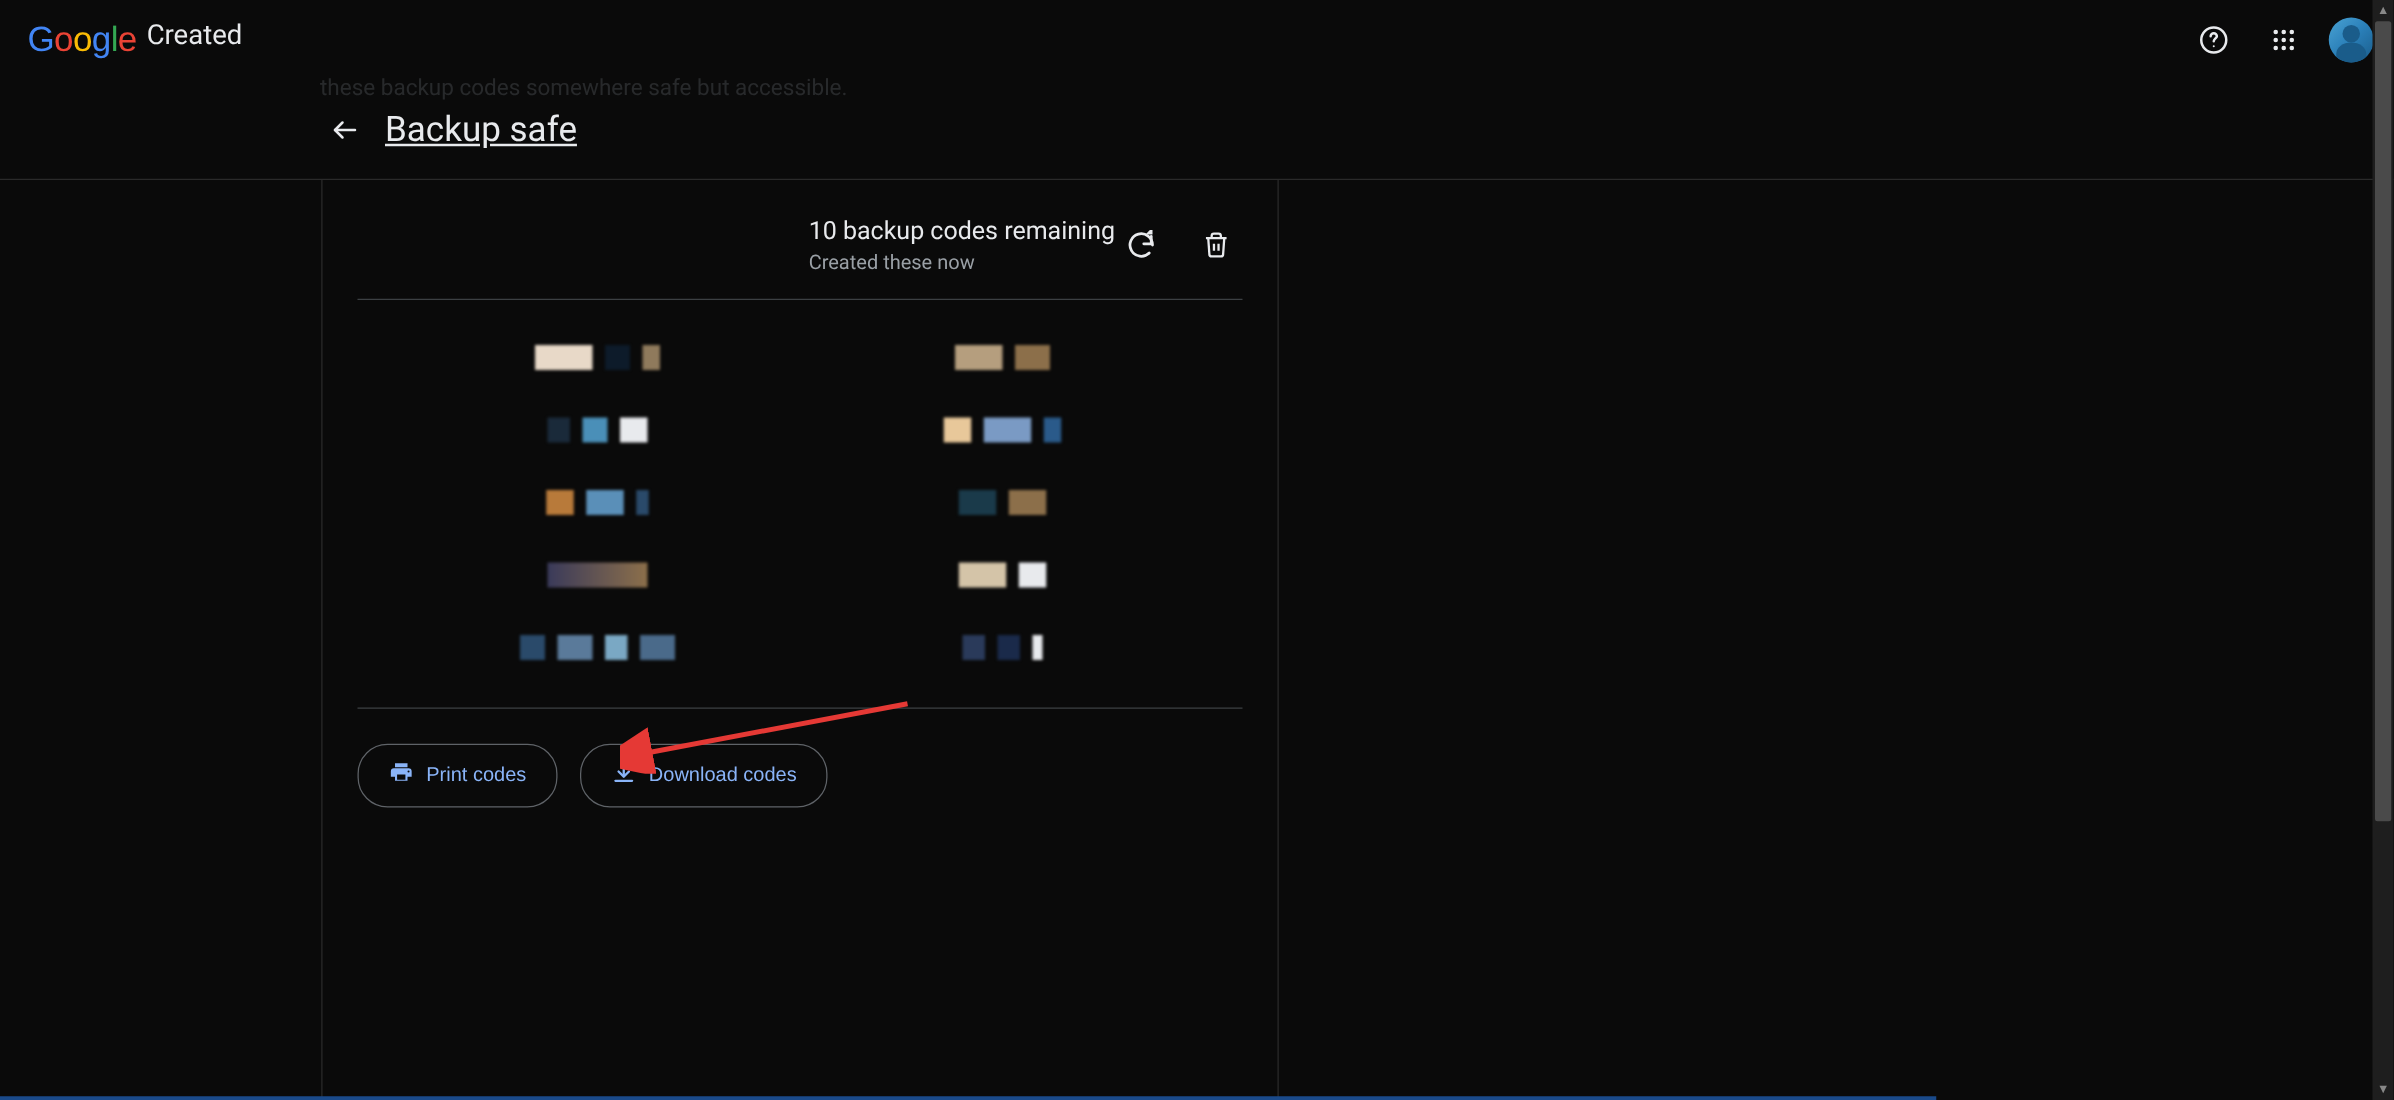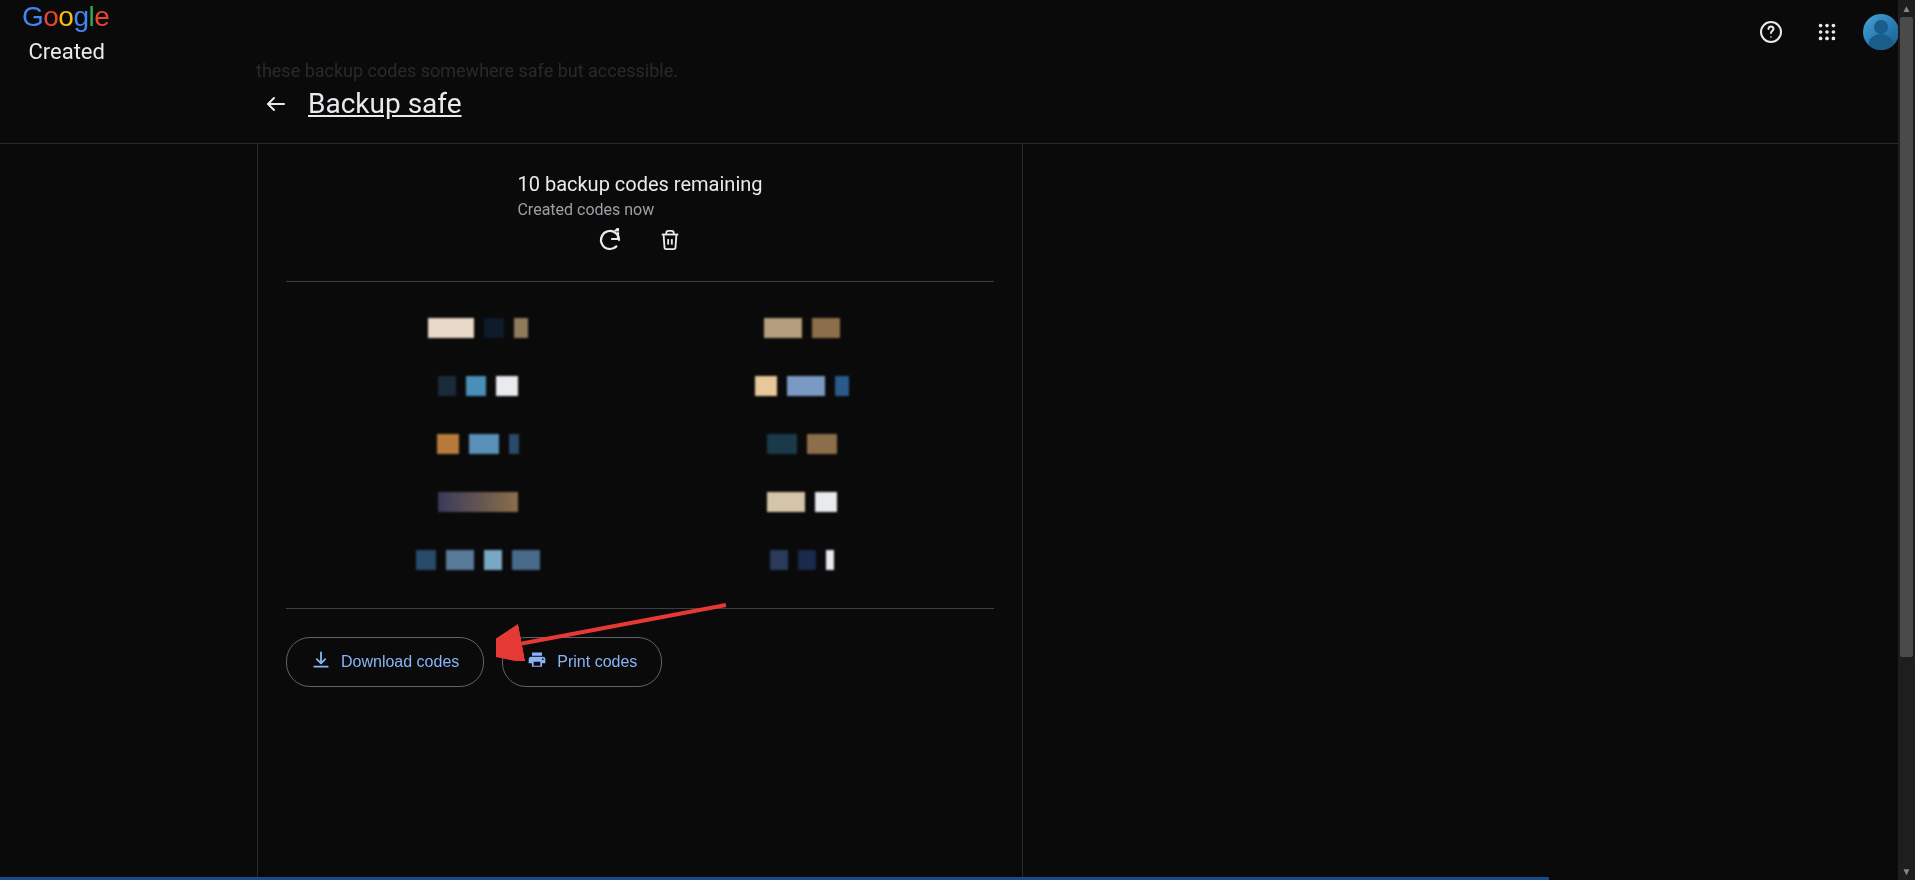--- a/index.html
+++ b/index.html
@@ -14,24 +14,22 @@
   }
   .topbar {
     height: 64px;
     display: flex;
     align-items: center;
     padding: 0 16px;
     justify-content: space-between;
   }
   .brand {
     display: flex;
-    align-items: center;
     gap: 6px;
     padding-left: 6px;
-    flex-direction: column;
   }
   .google-logo {
     font-size: 28px;
     font-weight: 500;
     letter-spacing: -0.5px;
     font-family: 'Product Sans', Arial, sans-serif;
   }
   .g1{color:#4285F4;} .g2{color:#EA4335;} .g3{color:#FBBC05;} .g4{color:#4285F4;} .g5{color:#34A853;} .g6{color:#EA4335;}
   .account-text {
     font-size: 22px;
@@ -116,24 +114,23 @@
     padding: 28px 28px 0 28px;
   }
   .section-title {
     font-size: 22px;
     font-weight: 400;
     color: #e8eaed;
     margin-bottom: 28px;
   }
   .status-row {
     display: flex;
-    justify-content: space-between;
+    justify-content: flex-end;
     align-items: center;
     padding-bottom: 20px;
-    flex-direction: column;
   }
   .status-text { font-size: 20px; color: #e8eaed; }
   .status-sub { font-size: 16px; color: #9aa0a6; margin-top: 4px; }
   .status-actions { display: flex; gap: 18px; }
   .action-icon {
     width: 42px; height: 42px;
     display:flex;align-items:center;justify-content:center;
     cursor:pointer;
     color:#e8eaed;
     border-radius:50%;
@@ -261,21 +258,21 @@
   </div>
   <h1 class="page-title">Backup safe</h1>
 </div>
 
 <div class="main">
   <div class="panel">
 
     <div class="status-row">
       <div>
         <div class="status-text">10 backup codes remaining</div>
-        <div class="status-sub">Created codes now</div>
+        <div class="status-sub">Created these now</div>
       </div>
       <div class="status-actions">
         <div class="action-icon">
           <svg width="24" height="24" viewBox="0 0 24 24" fill="none" stroke="currentColor" stroke-width="2.2" stroke-linecap="round">
               <path d="M21 12a9 9 0 10-2.64 6.36"></path>
               <polyline points="21 4 21 12 13 12" fill="currentColor" stroke="none" transform="translate(0,-7) scale(0.7) translate(9,3)"></polyline>
               <path d="M20 5 L20 11 L14 11" fill="none"></path>
             </svg>
         </div>
         <div class="action-icon">
@@ -337,38 +334,38 @@
       <div class="code-cell">
           <span class="blur-block b-x"></span>
           <span class="blur-block b-y"></span>
           <span class="blur-block b-z"></span>
         </div>
     </div>
 
     <hr class="sep">
 
     <div class="button-row" style="position:relative;">
+      <button class="pill-btn">
+        <span>
+          <svg width="20" height="20" viewBox="0 0 24 24" fill="currentColor">
+              <path d="M19 8H5a3 3 0 00-3 3v5h4v4h12v-4h4v-5a3 3 0 00-3-3zm-3 11H8v-5h8v5zm3-7a1 1 0 110-2 1 1 0 010 2zM18 3H6v4h12V3z"></path>
+            </svg>
+        </span>
+        <span>Print codes</span>
+      </button>
       <button class="pill-btn">
         <span>
           <svg width="20" height="20" viewBox="0 0 24 24" fill="none" stroke="currentColor" stroke-width="2.2" stroke-linecap="round" stroke-linejoin="round">
               <path d="M12 3v12"></path>
               <polyline points="7 11 12 16 17 11"></polyline>
               <path d="M4 20h16"></path>
             </svg>
         </span>
         <span>Download codes</span>
       </button>
-      <button class="pill-btn">
-        <span>
-          <svg width="20" height="20" viewBox="0 0 24 24" fill="currentColor">
-              <path d="M19 8H5a3 3 0 00-3 3v5h4v4h12v-4h4v-5a3 3 0 00-3-3zm-3 11H8v-5h8v5zm3-7a1 1 0 110-2 1 1 0 010 2zM18 3H6v4h12V3z"></path>
-            </svg>
-        </span>
-        <span>Print codes</span>
-      </button>
 
       <svg class="annotation-arrow" width="240" height="60" viewBox="0 0 240 60" style="left:210px;top:-8px;position:absolute;">
         <defs>
           <marker id="arrowhead" markerWidth="12" markerHeight="10" refX="2" refY="5" orient="auto">
             <polygon points="0 0, 12 5, 0 10" fill="#e53935"></polygon>
           </marker>
         </defs>
         <line x1="230" y1="4" x2="18" y2="44" stroke="#e53935" stroke-width="4" marker-end="url(#arrowhead)"></line>
       </svg>
     </div>

